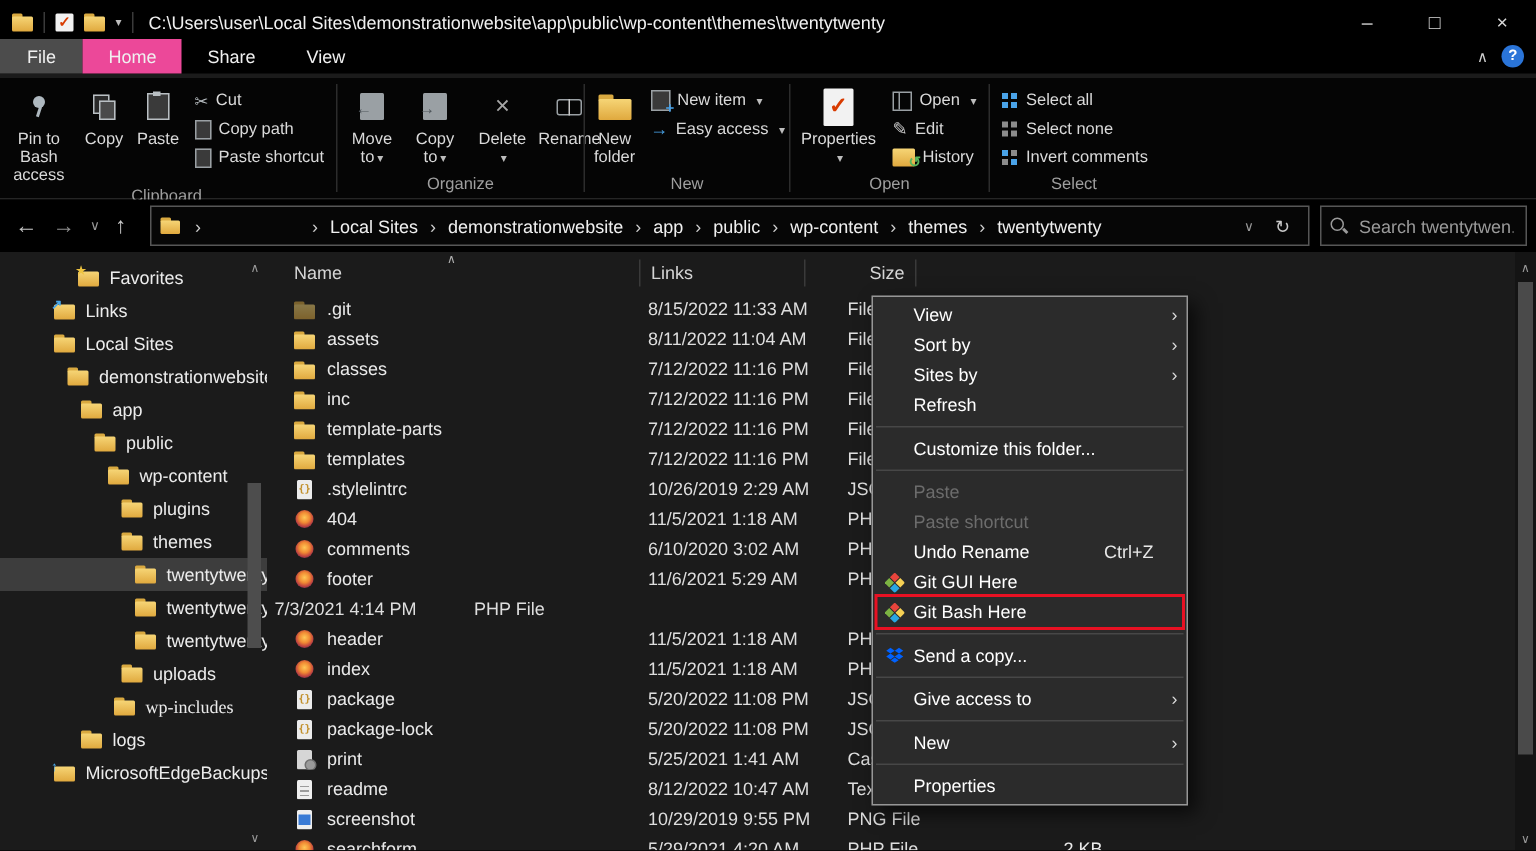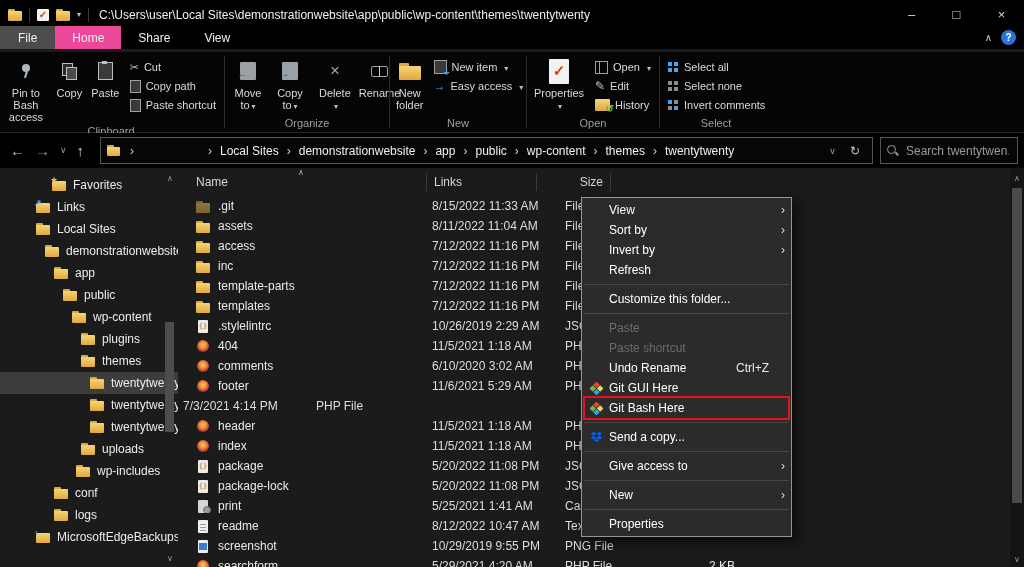--- a/index.html
+++ b/index.html
@@ -433,27 +433,23 @@
             <span class="tlabel">twentytwenty</span>
           </div>
           <div class="trow" style="padding-left: 90px;">
             <span class="tic x-folder"></span>
             <span class="tlabel">twentytwenty</span>
           </div>
           <div class="trow" style="padding-left: 81px;">
             <span class="tic x-folder"></span>
             <span class="tlabel">uploads</span>
           </div>
-          <div class="trow" style="padding-left: 76px;">
+          <div class="trow" style="padding-left: 76px; font-family: Liberation Serif, serif;">
             <span class="tic x-folder"></span>
             <span class="tlabel">wp-includes</span>
-          </div>
-          <div class="trow" style="padding-left: 54px;">
-            <span class="tic x-folder"></span>
-            <span class="tlabel">conf</span>
           </div>
           <div class="trow" style="padding-left: 54px;">
             <span class="tic x-folder"></span>
             <span class="tlabel">logs</span>
           </div>
           <div class="trow" style="padding-left: 36px;">
             <span class="tic x-backup"></span>
             <span class="tlabel">MicrosoftEdgeBackups</span>
           </div>
       </div>
@@ -486,21 +482,21 @@
               <span class="fic x-folder"></span>
               <span>assets</span>
             </span>
             <span class="cell datecell col-date">8/11/2022 11:04 AM</span>
             <span class="cell typecell col-type">File folder</span>
             <span class="cell sizecell col-size"></span>
           </div>
           <div class="frow">
             <span class="cell namecell col-name">
               <span class="fic x-folder"></span>
-              <span>access</span>
+              <span>classes</span>
             </span>
             <span class="cell datecell col-date">7/12/2022 11:16 PM</span>
             <span class="cell typecell col-type">File folder</span>
             <span class="cell sizecell col-size"></span>
           </div>
           <div class="frow">
             <span class="cell namecell col-name">
               <span class="fic x-folder"></span>
               <span>inc</span>
             </span>
@@ -670,21 +666,21 @@
         <span class="mspace"></span>
         <span class="mshort"></span>
         <span class="chev">›</span>
       </div>
       <div class="mrow submenu">
         <span class="mic">
           
           
           
         </span>
-        <span class="mlabel">Invert by</span>
+        <span class="mlabel">Sites by</span>
         <span class="mspace"></span>
         <span class="mshort"></span>
         <span class="chev">›</span>
       </div>
       <div class="mrow">
         <span class="mic">
           
           
           
         </span>

